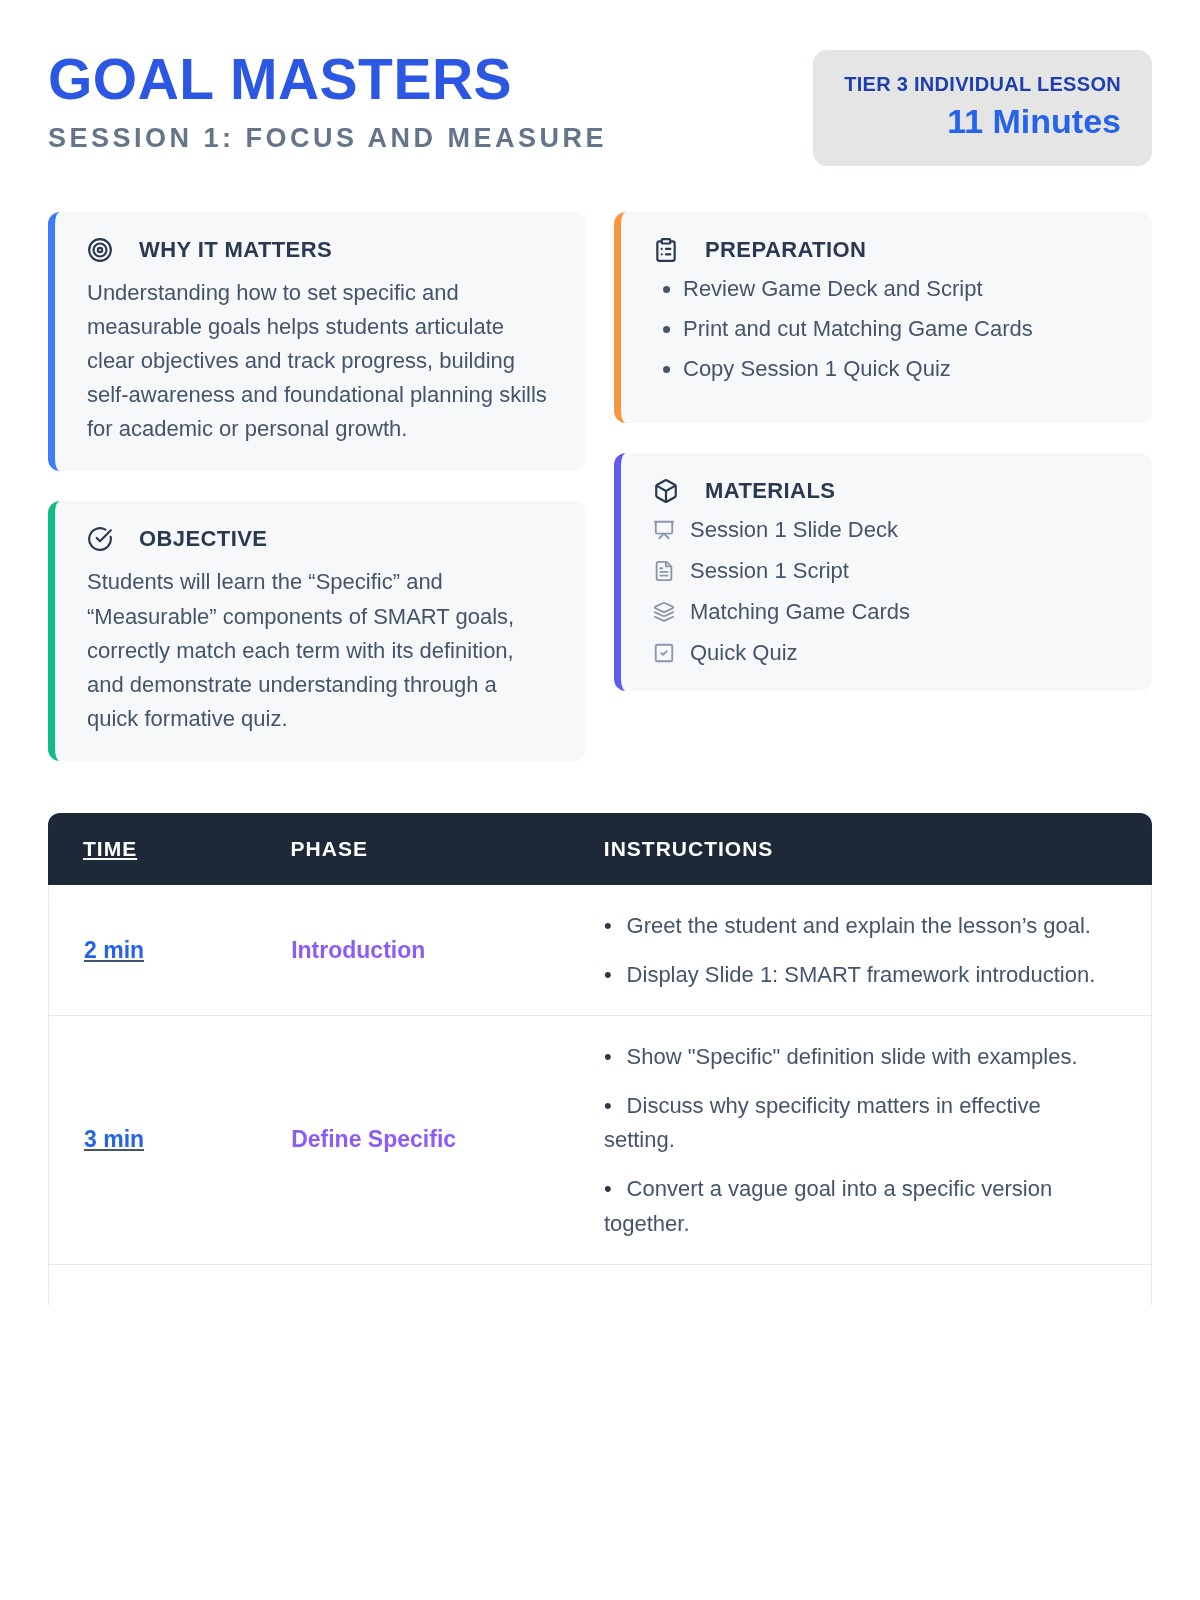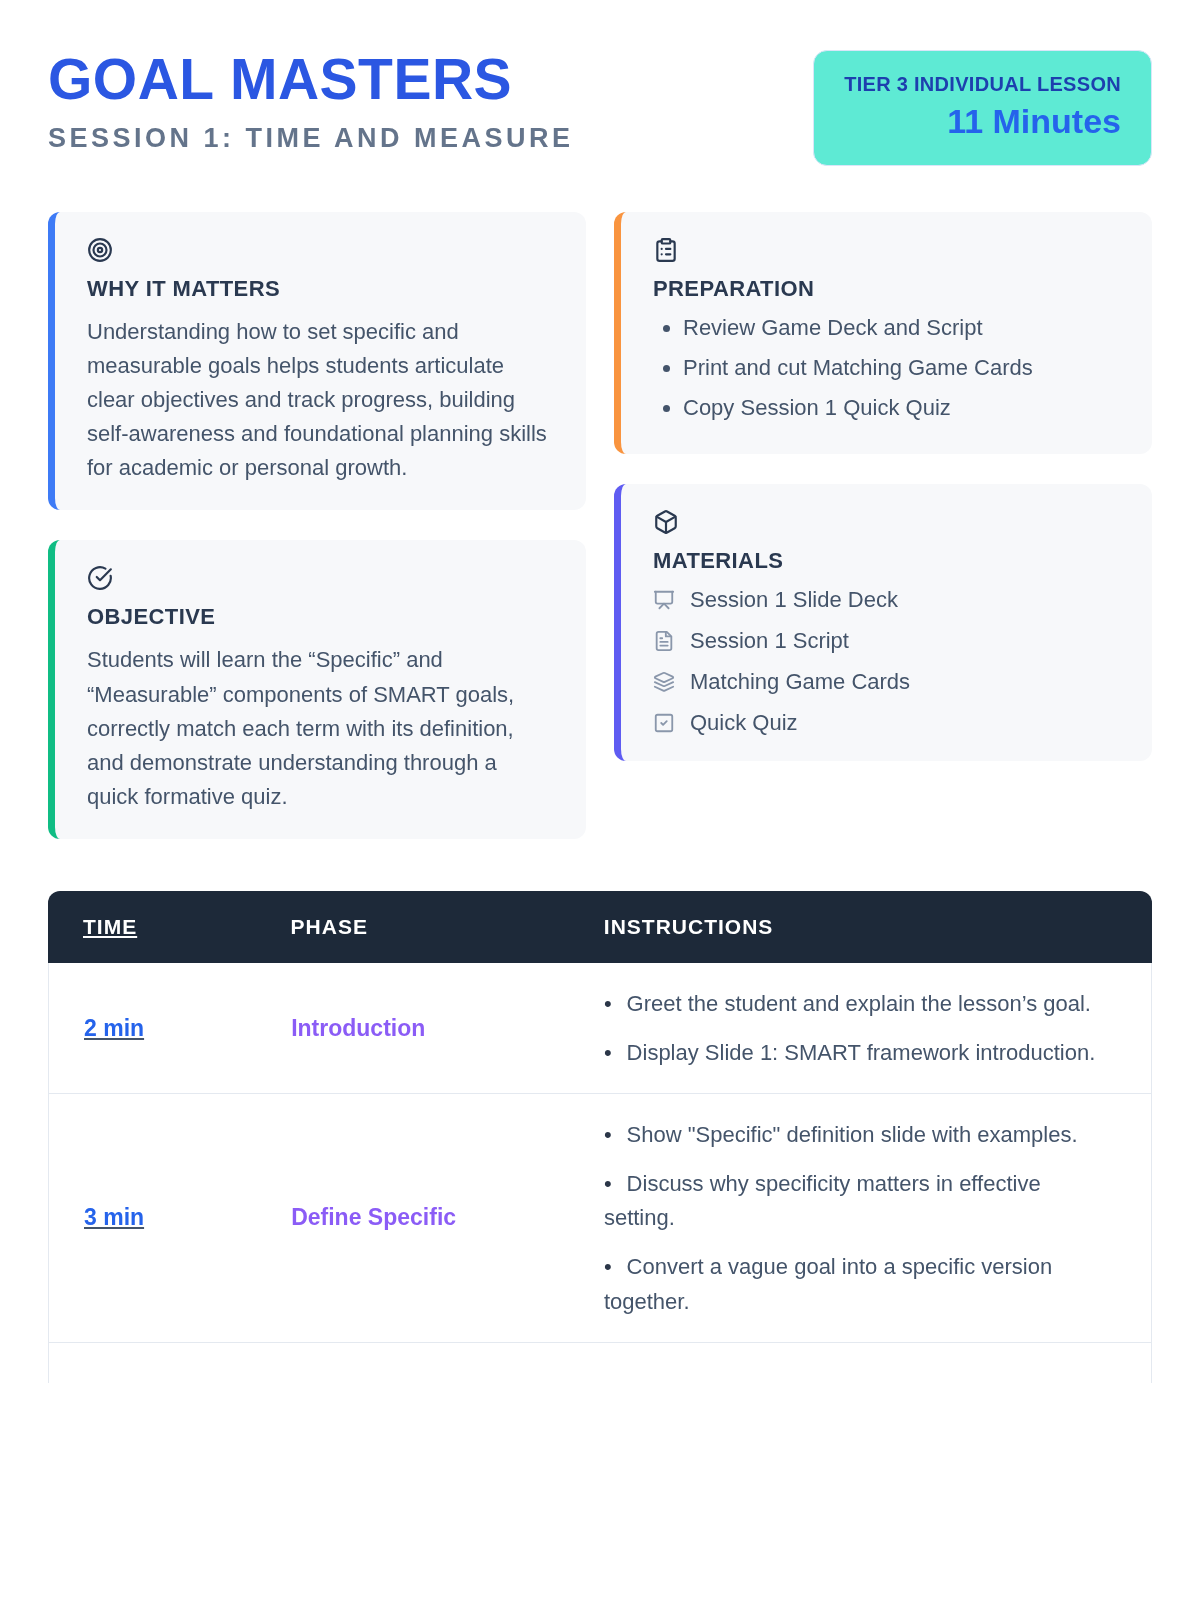--- a/index.html
+++ b/index.html
@@ -15,48 +15,47 @@
   .hdr { display:flex; justify-content:space-between; align-items:flex-start; }
   .title {
     font-size:57px; font-weight:800; letter-spacing:.5px;
     color:#2b57e2; line-height:1.05;
   }
   .subtitle {
     margin-top:13px; font-size:27px; font-weight:700;
     letter-spacing:3.5px; color:#64748b;
   }
   .badge {
-    background:#5eead4; border:1px solid #d9e6f8; border-radius:14px;
+    background:#e5e5e5; border:1px solid #d9e6f8; border-radius:14px;
     padding:22px 30px 24px; text-align:right; flex:0 0 auto; margin-left:30px;
   }
   .badge-line1 { font-size:20px; font-weight:800; color:#1d3fae; letter-spacing:.3px; }
   .badge-line2 { margin-top:6px; font-size:34px; font-weight:800; color:#2563eb; }
 
   
   .cards { margin-top:46px; display:grid; grid-template-columns:1fr 1fr; gap:28px; align-items:start; }
   .col { display:flex; flex-direction:column; gap:30px; }
   .card {
     background:#f7f8fa; border-radius:12px; padding:25px 32px;
     border-left:7px solid #ccc;
   }
   .card.blue   { border-left-color:#3e7bf6; }
   .card.green  { border-left-color:#10bd84;padding-left:32px; }
   .card.orange { border-left-color:#f9943f; }
   .card.purple { border-left-color:#5f5cf2; }
   .card-title {
-    display:flex; align-items:flex-start; gap:13px;
+    display:flex; align-items:flex-start; gap:26px;
     font-size:22px; font-weight:800; color:#2a3950; letter-spacing:.4px;
     margin-bottom:13px;
-    flex-direction:column;
   }
   .card-title svg { width:26px; height:26px; stroke:#2a3950; flex:0 0 auto; }
   .card-body { font-size:22px; line-height:1.55; color:#44546a; }
   .prep-list { margin:4px 0 2px; padding-left:30px; }
   .prep-list li { font-size:22px; color:#44546a; margin-bottom:14px; }
-  .prep-list li:last-child { margin-bottom:8px; }
+  .prep-list li:last-child { margin-bottom:16px; }
   .mat-list { display:flex; flex-direction:column; gap:15px; margin-top:4px; }
   .mat-item { display:flex; align-items:center; gap:15px; font-size:22px; color:#44546a; }
   .mat-item svg { width:22px; height:22px; stroke:#8a97ab; flex:0 0 auto; }
 
   
   .table { margin-top:52px; }
   .t-header {
     display:flex; background:#1d2939; color:#ffffff;
     border-radius:12px 12px 0 0; padding:24px 0;
   }
@@ -130,21 +129,21 @@
         <path d="m9 12 2 2 4-4"></path>
     </symbol>
   </defs>
 </svg>
 
 <div class="page">
 
   <div class="hdr">
     <div>
       <div class="title">GOAL MASTERS</div>
-      <div class="subtitle">SESSION 1: TIME AND MEASURE</div>
+      <div class="subtitle">SESSION 1: FOCUS AND MEASURE</div>
     </div>
     <div class="badge">
       <div class="badge-line1">TIER 3 INDIVIDUAL LESSON</div>
       <div class="badge-line2">11 Minutes</div>
     </div>
   </div>
 
   <div class="cards">
     <div class="col">
 

